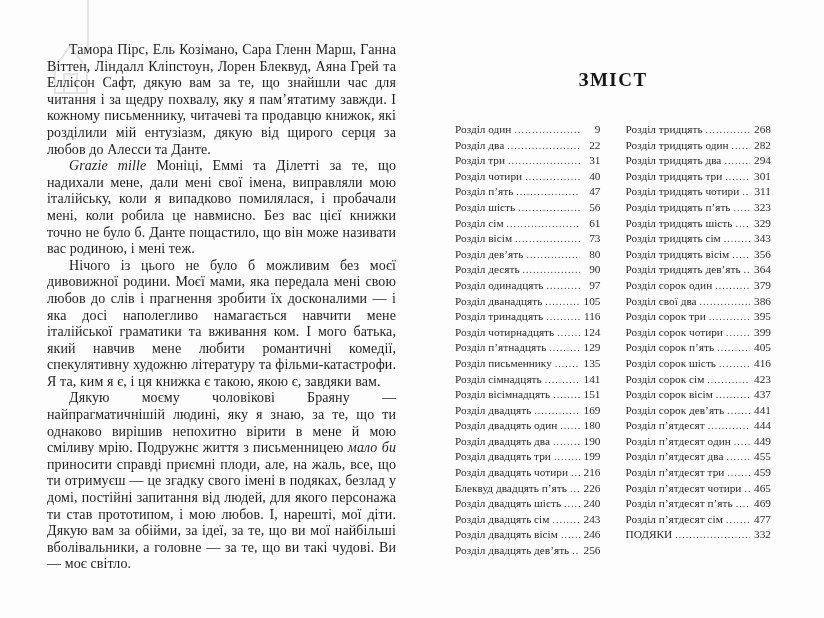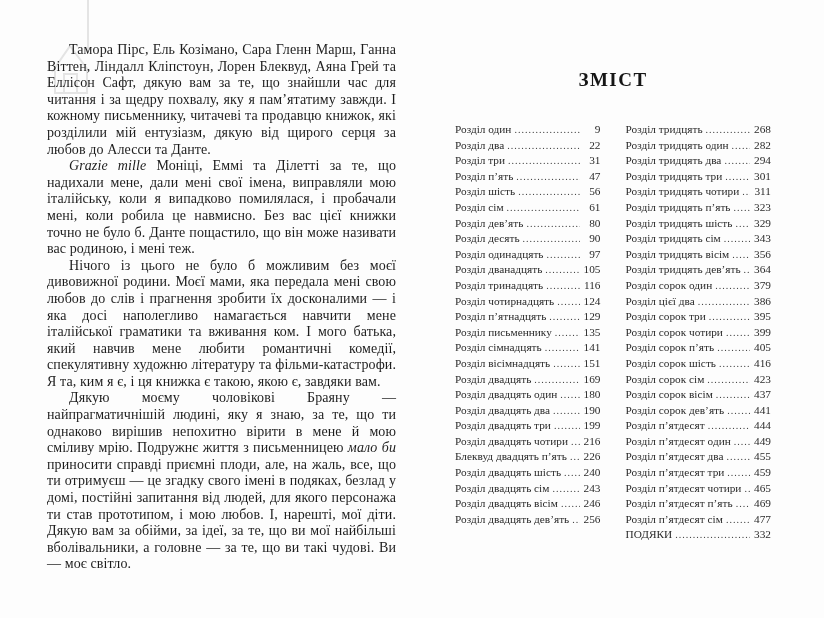--- a/index.html
+++ b/index.html
@@ -117,39 +117,49 @@
             <span class="leader"></span>
             <span class="toc-page-num">22</span>
           </div>
 
           <div class="toc-row">
             <span class="toc-label">Розділ три</span>
             <span class="leader"></span>
             <span class="toc-page-num">31</span>
           </div>
 
+          <div class="toc-row">
+            <span class="toc-label">Розділ чотири</span>
+            <span class="leader"></span>
+            <span class="toc-page-num">40</span>
+          </div>
 
           <div class="toc-row">
             <span class="toc-label">Розділ п’ять</span>
             <span class="leader"></span>
             <span class="toc-page-num">47</span>
           </div>
 
           <div class="toc-row">
             <span class="toc-label">Розділ шість</span>
             <span class="leader"></span>
             <span class="toc-page-num">56</span>
           </div>
 
           <div class="toc-row">
             <span class="toc-label">Розділ сім</span>
             <span class="leader"></span>
             <span class="toc-page-num">61</span>
           </div>
 
+          <div class="toc-row">
+            <span class="toc-label">Розділ вісім</span>
+            <span class="leader"></span>
+            <span class="toc-page-num">73</span>
+          </div>
 
           <div class="toc-row">
             <span class="toc-label">Розділ дев’ять</span>
             <span class="leader"></span>
             <span class="toc-page-num">80</span>
           </div>
 
           <div class="toc-row">
             <span class="toc-label">Розділ десять</span>
             <span class="leader"></span>
@@ -328,21 +338,21 @@
           </div>
 
 
           <div class="toc-row">
             <span class="toc-label">Розділ сорок один</span>
             <span class="leader"></span>
             <span class="toc-page-num">379</span>
           </div>
 
           <div class="toc-row">
-            <span class="toc-label">Розділ цієї два</span>
+            <span class="toc-label">Розділ свої два</span>
             <span class="leader"></span>
             <span class="toc-page-num">386</span>
           </div>
 
           <div class="toc-row">
             <span class="toc-label">Розділ сорок три</span>
             <span class="leader"></span>
             <span class="toc-page-num">395</span>
           </div>
 

